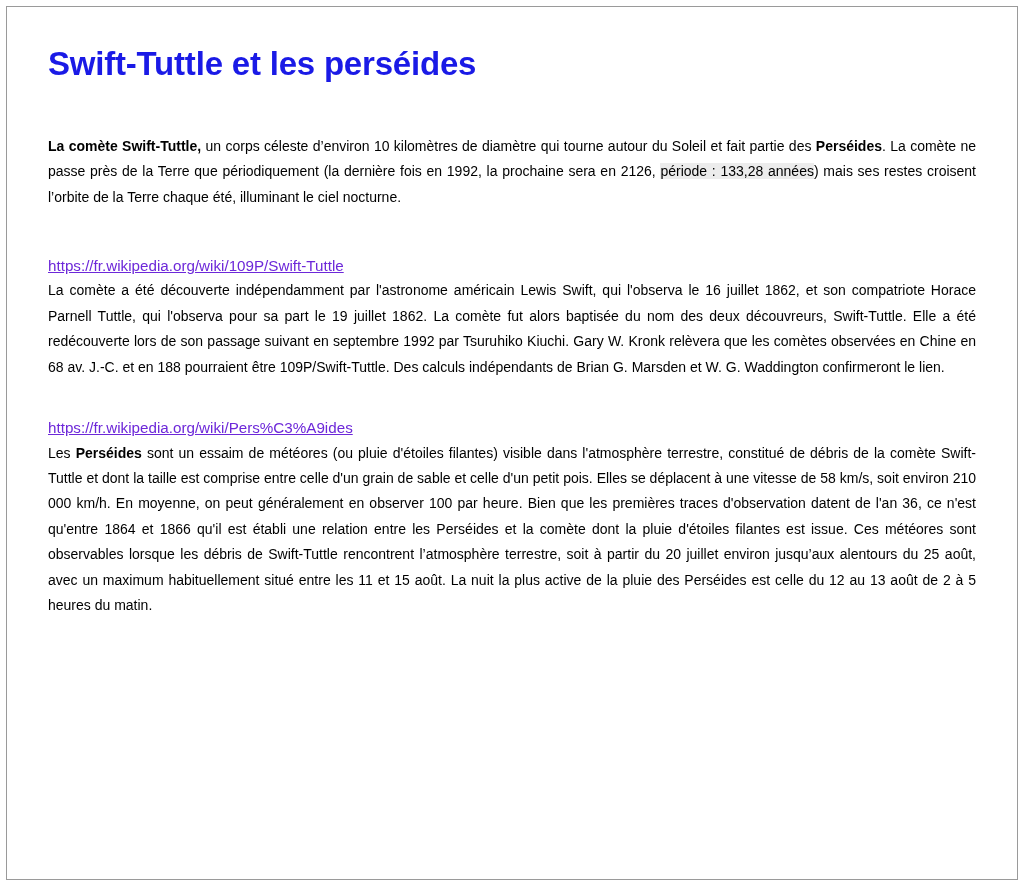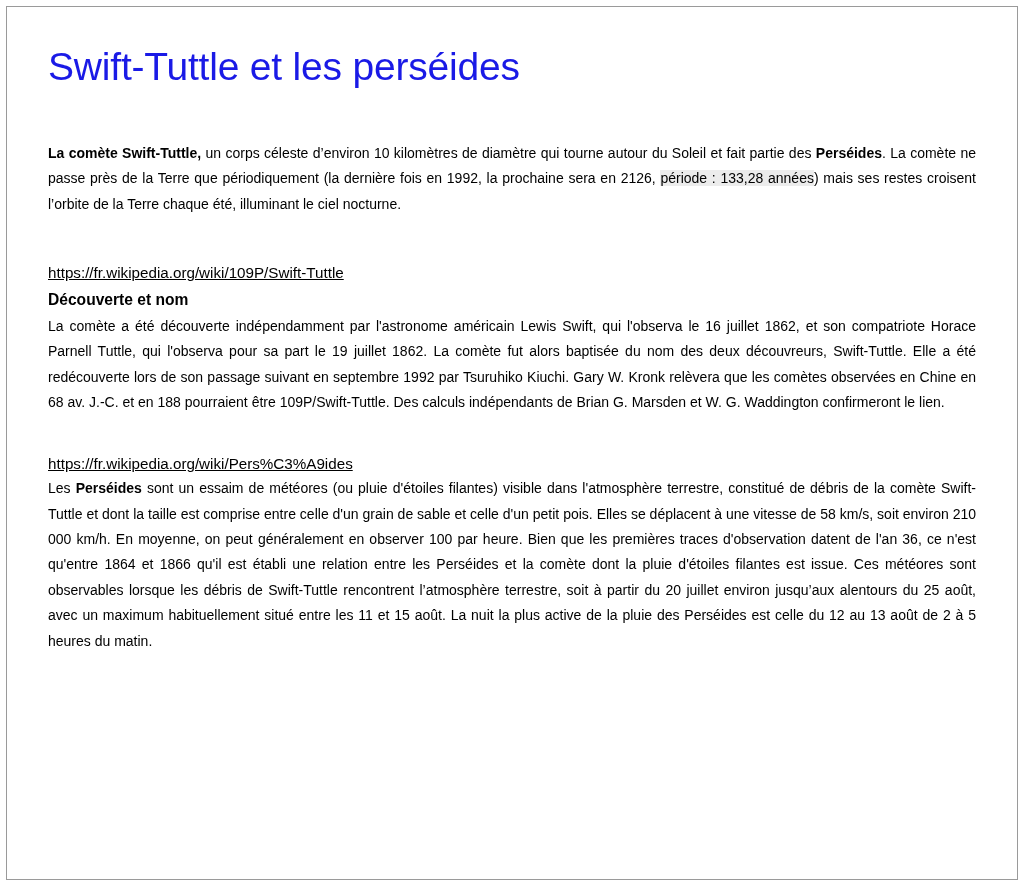--- a/index.html
+++ b/index.html
@@ -30,43 +30,43 @@
     border: 1px solid #9a9a9a;
     pointer-events: none;
   }
   .content {
     position: absolute;
     left: 48px;
     top: 44px;
     width: 928px;
   }
   h1.doc-title {
-    font-size: 39px;
+    font-size: 33px;
     line-height: 1.2;
-    font-weight: normal;
+    font-weight: bold;
     color: #1a1ae6;
     margin: 0 0 50px 0;
     letter-spacing: -0.2px;
   }
   .para {
     font-size: 14px;
     line-height: 1.82;
     text-align: justify;
     margin: 0;
     color: #000000;
   }
   .para.ragged {
     text-align: left;
   }
   .b { font-weight: bold; }
   .hl { background: #ececec; }
   .gap-lg { height: 44px; }
   .gap-md { height: 36px; }
   a.link {
-    color: #000000;
+    color: #6d28d9;
     text-decoration: underline;
     font-size: 15.2px;
     line-height: 1.6;
     display: inline-block;
   }
   .subhead {
     font-size: 15.6px;
     font-weight: bold;
     line-height: 1.82;
   }
@@ -81,21 +81,20 @@
   <div class="content">
 
     <h1 class="doc-title">Swift-Tuttle et les perséides</h1>
 
     <p class="para"><span class="b">La comète Swift-Tuttle,</span><span> un corps céleste d’environ 10 kilomètres de diamètre qui tourne autour du Soleil et fait partie des </span><span class="b">Perséides</span><span>. La comète ne passe près de la Terre que périodiquement (la dernière fois en 1992, la prochaine sera en 2126, </span><span class="hl">période : 133,28 années</span><span>) mais ses restes croisent l’orbite de la Terre chaque été, illuminant le ciel nocturne.</span></p>
 
     <div class="gap-lg"></div>
 
     <div class="block">
       <a class="link" href="#">https://fr.wikipedia.org/wiki/109P/Swift-Tuttle</a>
-      <div class="subhead">Découverte et nom</div>
       <p class="para">La comète a été découverte indépendamment par l'astronome américain Lewis Swift, qui l'observa le 16 juillet 1862, et son compatriote Horace Parnell Tuttle, qui l'observa pour sa part le 19 juillet 1862. La comète fut alors baptisée du nom des deux découvreurs, Swift-Tuttle. Elle a été redécouverte lors de son passage suivant en septembre 1992 par Tsuruhiko Kiuchi. Gary W. Kronk relèvera que les comètes observées en Chine en 68 av. J.-C. et en 188 pourraient être 109P/Swift-Tuttle. Des calculs indépendants de Brian G. Marsden et W. G. Waddington confirmeront le lien.</p>
     </div>
 
     <div class="gap-md"></div>
 
     <div class="block">
       <a class="link" href="#">https://fr.wikipedia.org/wiki/Pers%C3%A9ides</a>
       <p class="para"><span>Les </span><span class="b">Perséides</span><span> sont un essaim de météores (ou pluie d'étoiles filantes) visible dans l'atmosphère terrestre, constitué de débris de la comète Swift-Tuttle et dont la taille est comprise entre celle d'un grain de sable et celle d'un petit pois. Elles se déplacent à une vitesse de 58 km/s, soit environ 210 000 km/h. En moyenne, on peut généralement en observer 100 par heure. Bien que les premières traces d'observation datent de l'an 36, ce n'est qu'entre 1864 et 1866 qu'il est établi une relation entre les Perséides et la comète dont la pluie d'étoiles filantes est issue. Ces météores sont observables lorsque les débris de Swift-Tuttle rencontrent l’atmosphère terrestre, soit à partir du 20 juillet environ jusqu’aux alentours du 25 août, avec un maximum habituellement situé entre les 11 et 15 août. La nuit la plus active de la pluie des Perséides est celle du 12 au 13 août de 2 à 5 heures du matin.</span></p>
     </div>
 

